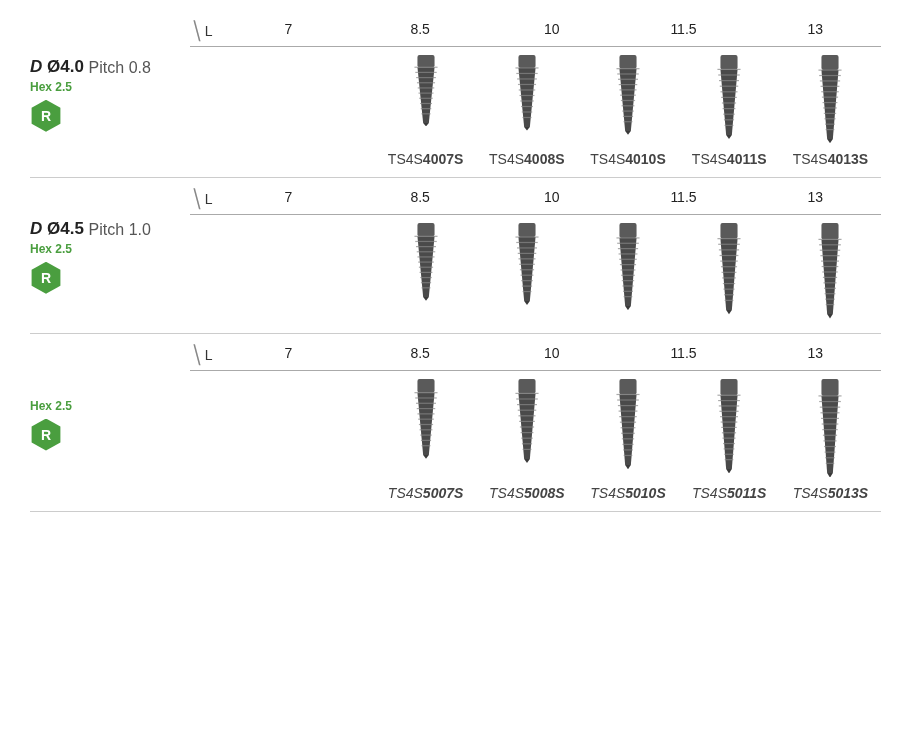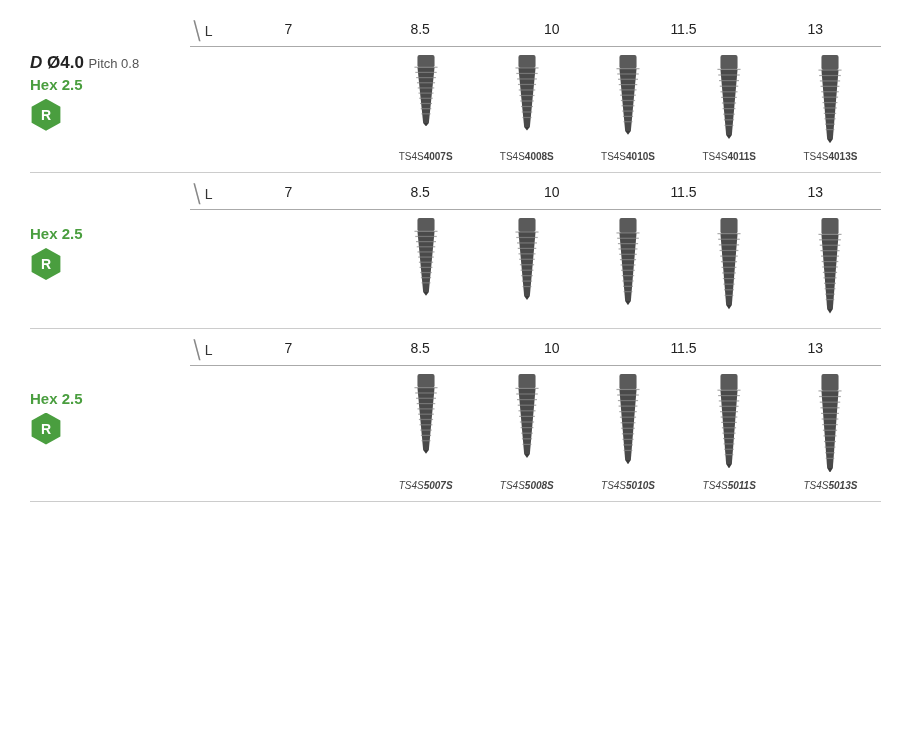--- a/index.html
+++ b/index.html
@@ -44,29 +44,29 @@
     .spec-title .d-label {
       font-weight: 700;
       font-style: italic;
     }
 
     .spec-title .diameter {
       font-weight: 700;
     }
 
     .spec-title .pitch-label {
-      font-size: 13px;
+      font-size: 16px;
       font-weight: 400;
       color: #555;
       vertical-align: middle;
     }
 
     .hex-label {
       color: #4a9e3f;
-      font-size: 15px;
+      font-size: 12px;
       font-weight: 600;
       margin-top: 2px;
     }
 
     .r-badge {
       display: inline-flex;
       align-items: center;
       justify-content: center;
       width: 32px;
       height: 32px;
@@ -116,21 +116,21 @@
     .codes-row {
       display: flex;
       margin-left: 185px;
       margin-top: 2px;
       margin-bottom: 2px;
     }
 
     .code-col {
       flex: 1;
       text-align: center;
-      font-size: 10px;
+      font-size: 14px;
       color: #444;
     }
 
     .code-col .normal-part {
       font-weight: 400;
     }
     .code-col .bold-part {
       font-weight: 700;
     }
 
@@ -272,21 +272,21 @@
             <div class="code-col"><span class="normal-part">TS4S</span><span class="bold-part">4008S</span></div>
             <div class="code-col"><span class="normal-part">TS4S</span><span class="bold-part">4010S</span></div>
             <div class="code-col"><span class="normal-part">TS4S</span><span class="bold-part">4011S</span></div>
             <div class="code-col"><span class="normal-part">TS4S</span><span class="bold-part">4013S</span></div>
           </div>
         </div>
       </div>
     </div>
     <div class="implant-section">
       <div class="header-area">
-        <div class="spec-block"><div class="hex-label">Hex 2.5</div><div class="r-badge">R</div></div>
+        <div class="spec-block"><div class="spec-title"><span class="d-label">D</span> <span class="diameter">Ø4.5</span> <span class="pitch-label">Pitch 1.0</span></div><div class="hex-label">Hex 2.5</div><div class="r-badge">R</div></div>
         <div style="display: flex; flex-direction: column; flex: 1 1 0%;">
           <div style="display: flex; align-items: center; border-bottom: 1px solid rgb(170, 170, 170); padding-bottom: 4px; margin-bottom: 4px;">
             <div class="diagonal-l">
               <span style="font-size:18px; color:#888; font-style:italic;">╲</span> 
               <span style="font-size:14px;">L</span>
             </div>
             <div style="display: flex; flex: 1 1 0%;">
               <div class="col-header">7</div>
               <div class="col-header">8.5</div>
               <div class="col-header">10</div>

